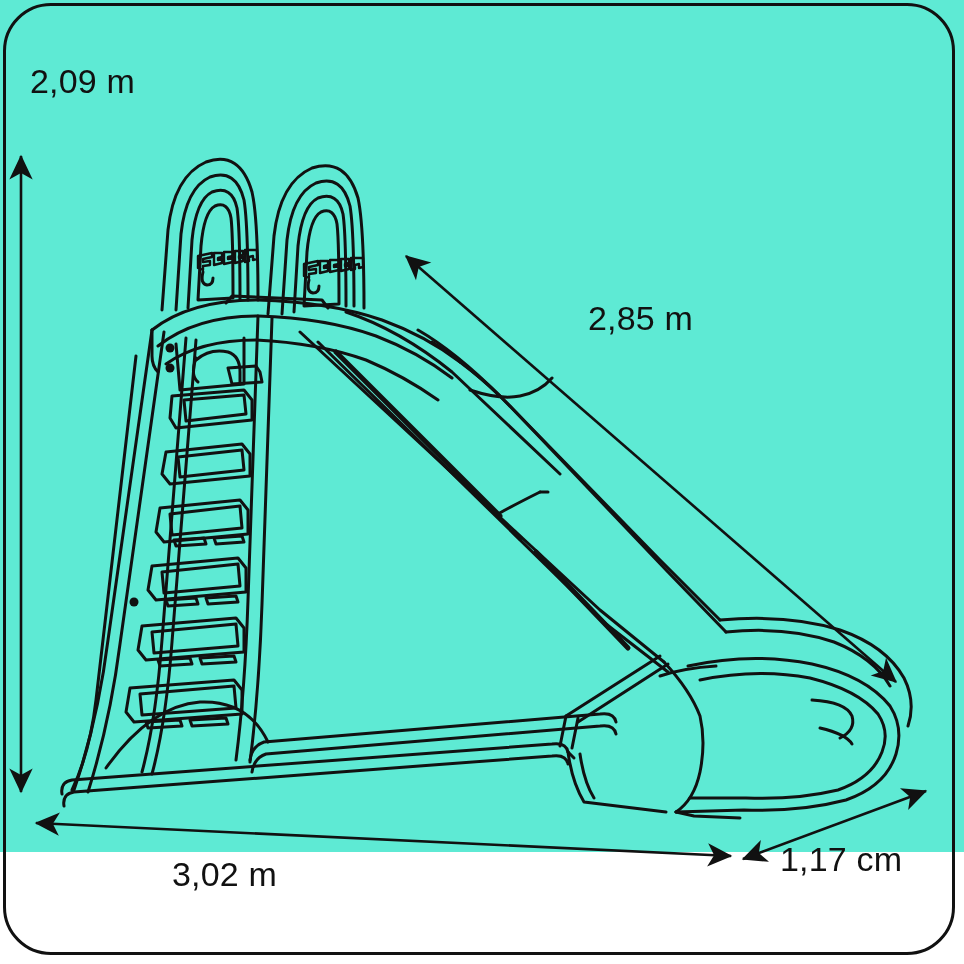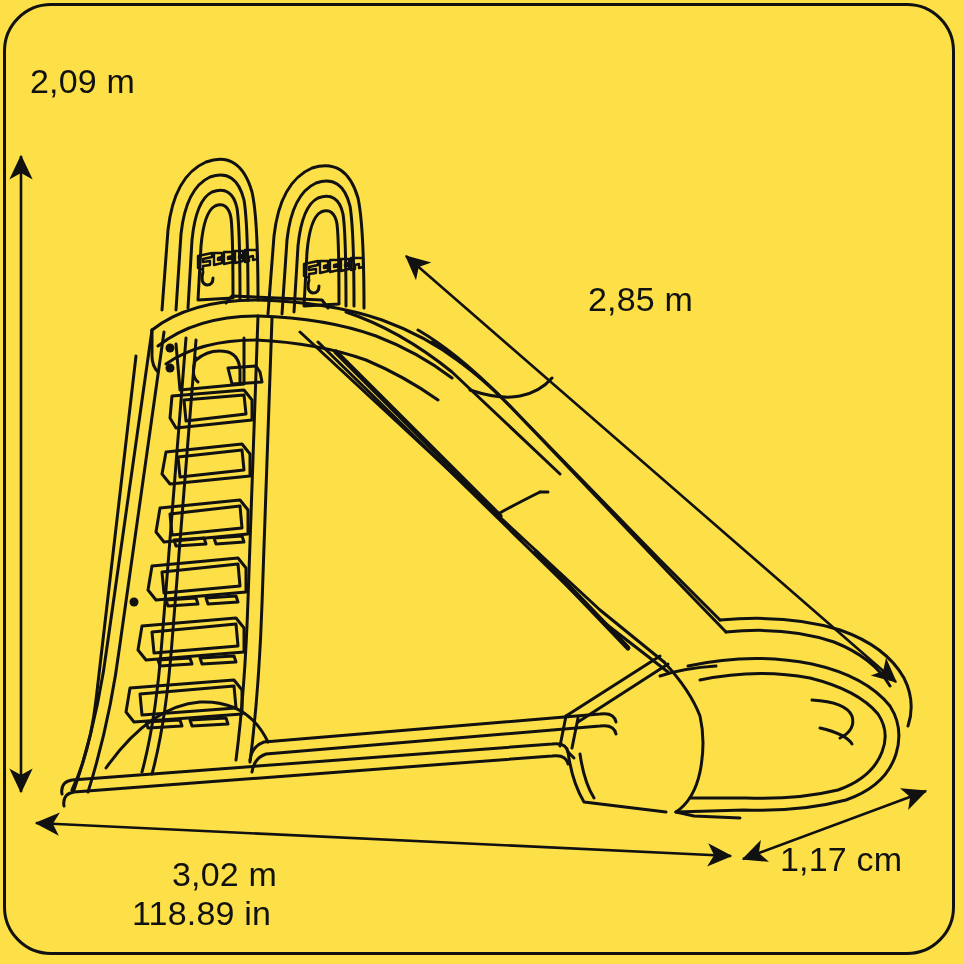--- a/index.html
+++ b/index.html
@@ -9,22 +9,22 @@
   }
   body {
     width: 964px;
     height: 964px;
     font-family: "Liberation Sans", sans-serif;
     overflow: hidden;
   }
   #diagram-root {
     position: relative;
     width: 964px;
-    height: 964px;
-    background: #fde047;
+    height: 852px;
+    background: #5eead4;
   }
   .frame-border {
     position: absolute;
     left: 3px;
     top: 3px;
     width: 952px;
     height: 952px;
     border: 3px solid #111111;
     border-radius: 48px;
     box-sizing: border-box;
@@ -40,21 +40,21 @@
   .dim-label {
     position: absolute;
     color: #111111;
     font-size: 34px;
     line-height: 1.16;
     white-space: nowrap;
     letter-spacing: 0.2px;
   }
   .dim-label .l2 { display: block; }
   #label-height   { left: 30px;  top: 62px;  text-align: left; }
-  #label-diagonal { left: 588px; top: 280px; text-align: left; }
+  #label-diagonal { left: 588px; top: 299px; text-align: left; }
   #label-width    { left: 172px; top: 855px; text-align: left; }
   #label-depth    { left: 780px; top: 840px; text-align: right; }
   #label-width .l2 { margin-left: -40px; }
   #label-depth .l2 { margin-left: -8px; }
 </style>
 </head>
 <body>
 
 <div id="diagram-root">
 
@@ -238,20 +238,19 @@
   <div class="dim-label" id="label-height">
     <span>2,09 m</span>
   </div>
 
   <div class="dim-label" id="label-diagonal">
     <span>2,85 m</span>
   </div>
 
   <div class="dim-label" id="label-width">
     <span>3,02 m</span>
-    <span class="l2">118.89 in</span>
   </div>
 
   <div class="dim-label" id="label-depth">
     <span>1,17 cm</span>
   </div>
 
 </div>
 
 </body></html>

